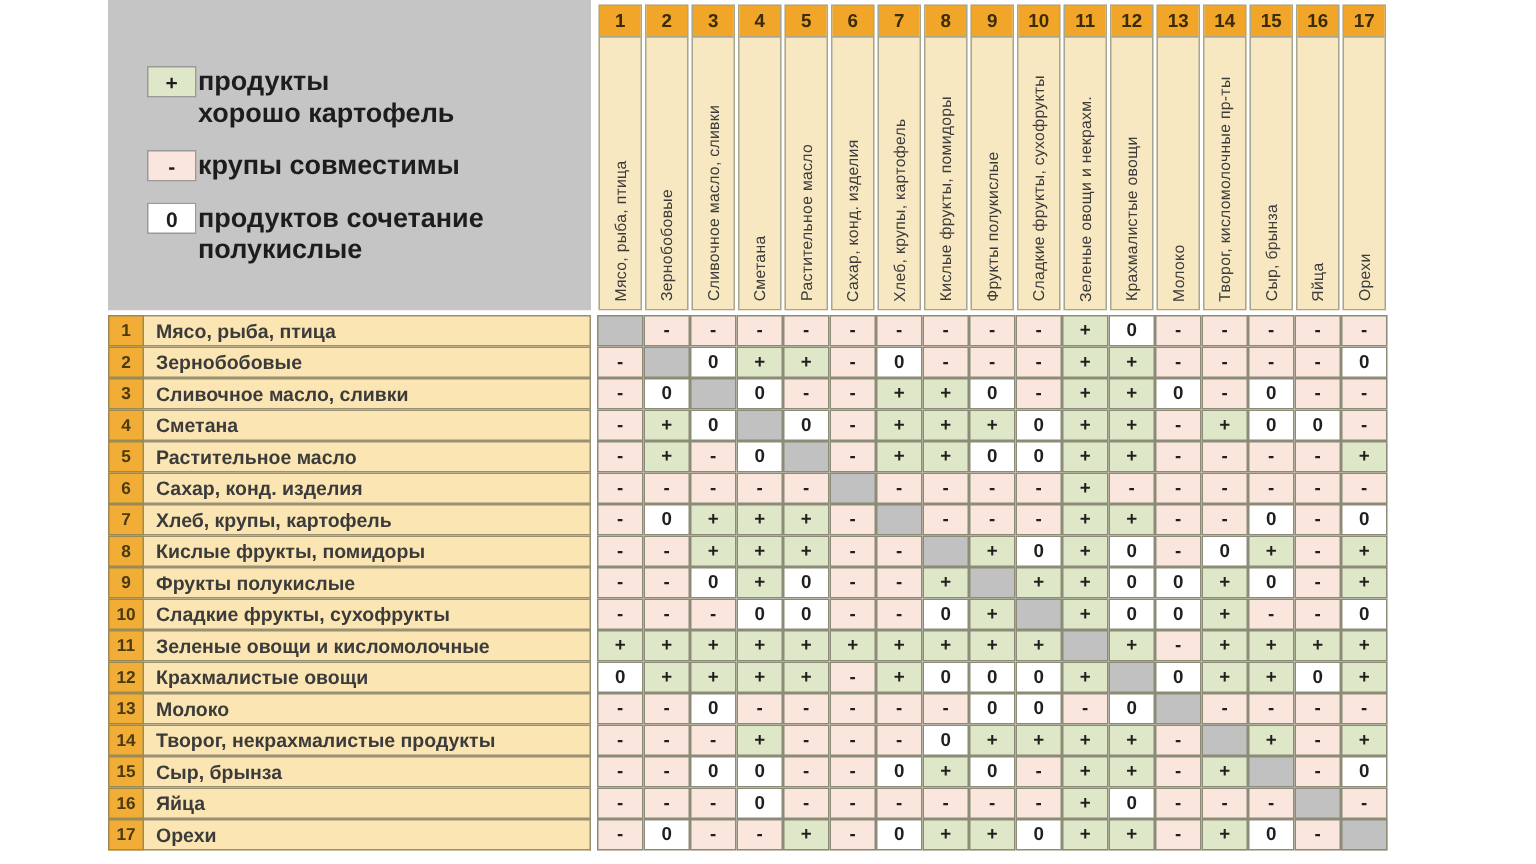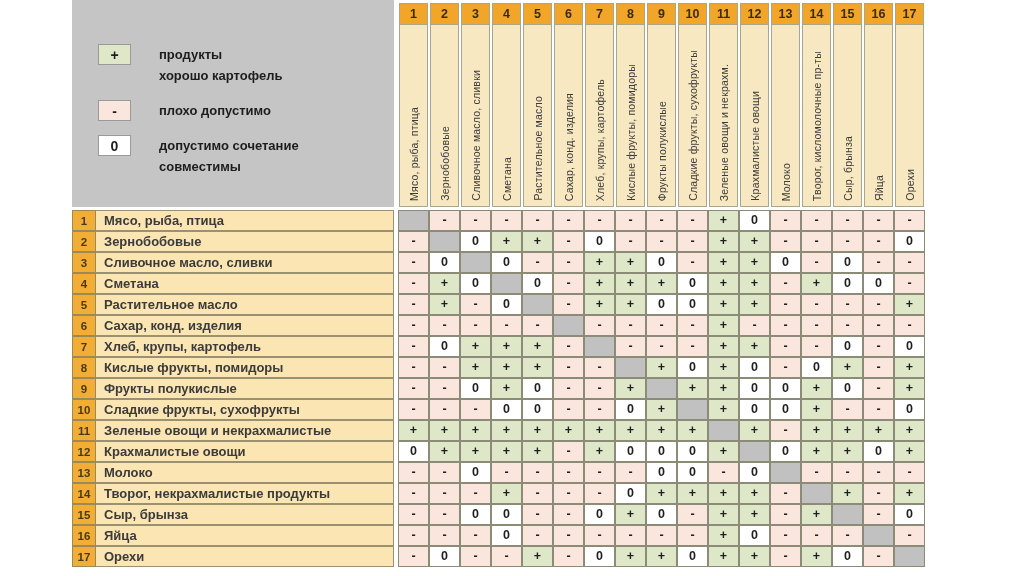--- a/index.html
+++ b/index.html
@@ -19,21 +19,21 @@
   col.c-val   { width:31px; }
 
   
   td.legend-cell { background:var(--legend-gray); vertical-align:top; height:207px; }
   .legend-inner { padding:44px 0 0 26px; }
   .legend-row { display:flex; align-items:flex-start; margin-bottom:14px; }
   .legend-box { width:33px; height:21px; border:1px solid #9a9a9a; flex:0 0 auto;
                 display:flex; align-items:center; justify-content:center;
                 font-weight:bold; font-size:14px; color:#1d1d1d; }
   .lb-good { background:var(--good); } .lb-bad { background:var(--bad); } .lb-zero { background:#fff; }
-  .legend-text { margin-left:28px; font-weight:bold; font-size:13px; color:#1d1d1d; line-height:21px; }
+  .legend-text { margin-left:1px; font-weight:bold; font-size:18px; color:#1d1d1d; line-height:21px; }
 
   th.sp-col, td.sp-col { background:#fff; border:none; padding:0; }
 
   th.col-head { background:#fff; padding:3px 0 0 0; height:207px; vertical-align:top; font-weight:normal; }
   .strip { margin:0 1px; height:204px; background:var(--cream-col);
            border:1px solid #a7a691; display:flex; flex-direction:column; }
   .strip .num { height:21px; flex:0 0 auto; background:var(--gold-head);
                 border-bottom:1px solid #a7a691; display:flex; align-items:center; justify-content:center;
                 font-weight:bold; font-size:12.5px; color:#3a2c08; }
   .rot-wrap { flex:1 1 auto; display:flex; align-items:flex-end; justify-content:center; padding-bottom:5px; overflow:hidden; }
@@ -88,28 +88,28 @@
             <div class="legend-row">
               <div class="legend-box lb-good">+</div>
               <div class="legend-text">
                 <div>продукты</div>
                 <div>хорошо картофель</div>
               </div>
             </div>
             <div class="legend-row">
               <div class="legend-box lb-bad">-</div>
               <div class="legend-text">
-                <div>плохо допустимо</div>
+                <div>крупы совместимы</div>
               </div>
             </div>
             <div class="legend-row">
               <div class="legend-box lb-zero">0</div>
               <div class="legend-text">
-                <div>допустимо сочетание</div>
-                <div>совместимы</div>
+                <div>продуктов сочетание</div>
+                <div>полукислые</div>
               </div>
             </div>
           </div>
         </td>
         <th class="sp-col"></th>
 
       <th class="col-head">
             <div class="strip">
               <div class="num">1</div>
               <div class="rot-wrap">
@@ -467,21 +467,21 @@
           <td class="cell c-good">+</td>
           <td class="cell c-zero">0</td>
           <td class="cell c-zero">0</td>
           <td class="cell c-good">+</td>
           <td class="cell c-bad">-</td>
           <td class="cell c-bad">-</td>
           <td class="cell c-zero">0</td>
         </tr>
         <tr>
           <td class="rownum">11</td>
-          <td class="rowlabel">Зеленые овощи и некрахмалистые</td>
+          <td class="rowlabel">Зеленые овощи и кисломолочные</td>
           <td class="sp-col"></td>
           <td class="cell c-good">+</td>
           <td class="cell c-good">+</td>
           <td class="cell c-good">+</td>
           <td class="cell c-good">+</td>
           <td class="cell c-good">+</td>
           <td class="cell c-good">+</td>
           <td class="cell c-good">+</td>
           <td class="cell c-good">+</td>
           <td class="cell c-good">+</td>

